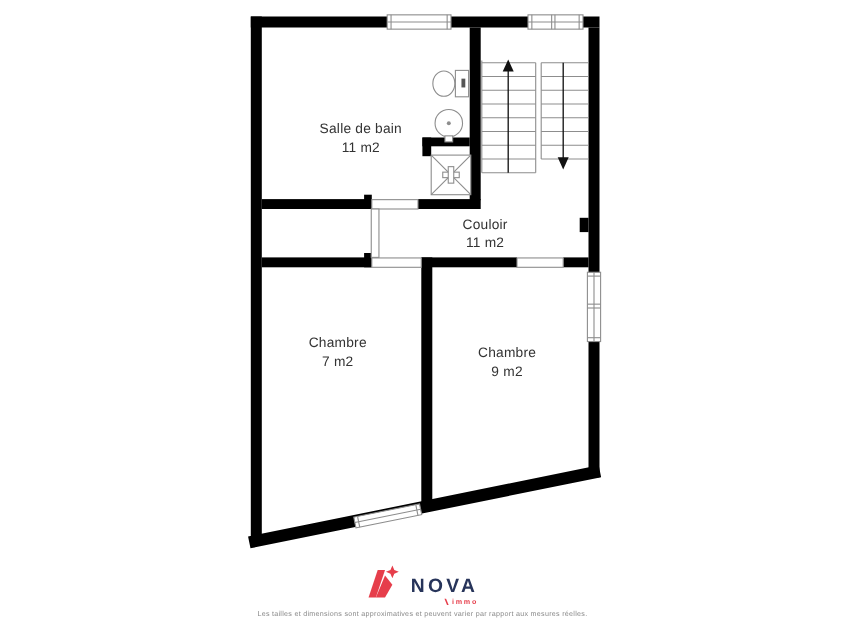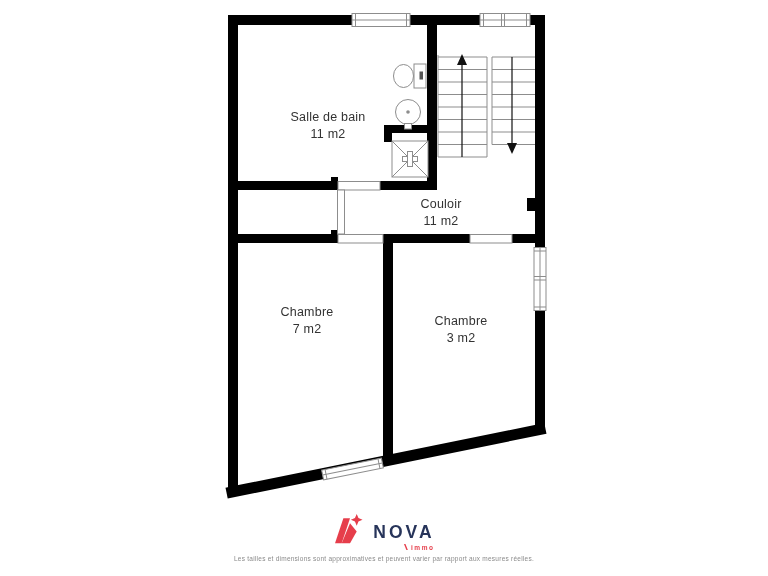--- a/index.html
+++ b/index.html
@@ -185,21 +185,21 @@
   <div class="room-label" style="left:441px;top:213px;">
     <span>Couloir</span>
     <span>11 m2</span>
   </div>
   <div class="room-label" style="left:307px;top:321px;">
     <span>Chambre</span>
     <span>7 m2</span>
   </div>
   <div class="room-label" style="left:461px;top:330px;">
     <span>Chambre</span>
-    <span>3 m2</span>
+    <span>9 m2</span>
   </div>
 
   <div class="logo">
     <svg class="logo-mark" width="30" height="32" viewBox="0 0 36 38">
       <polygon points="2,36 12,6 20,6 10,36" fill="var(--brand-red)"></polygon>
       <polygon points="10,36 20,12 28,22 20,36" fill="var(--brand-red)"></polygon>
       <path d="M28,1 L30.1,5.9 L35,8 L30.1,10.1 L28,15 L25.9,10.1 L21,8 L25.9,5.9 Z" fill="var(--brand-red)"></path>
     </svg>
     <div class="logo-text">
       <span class="brand-name">NOVA</span>

